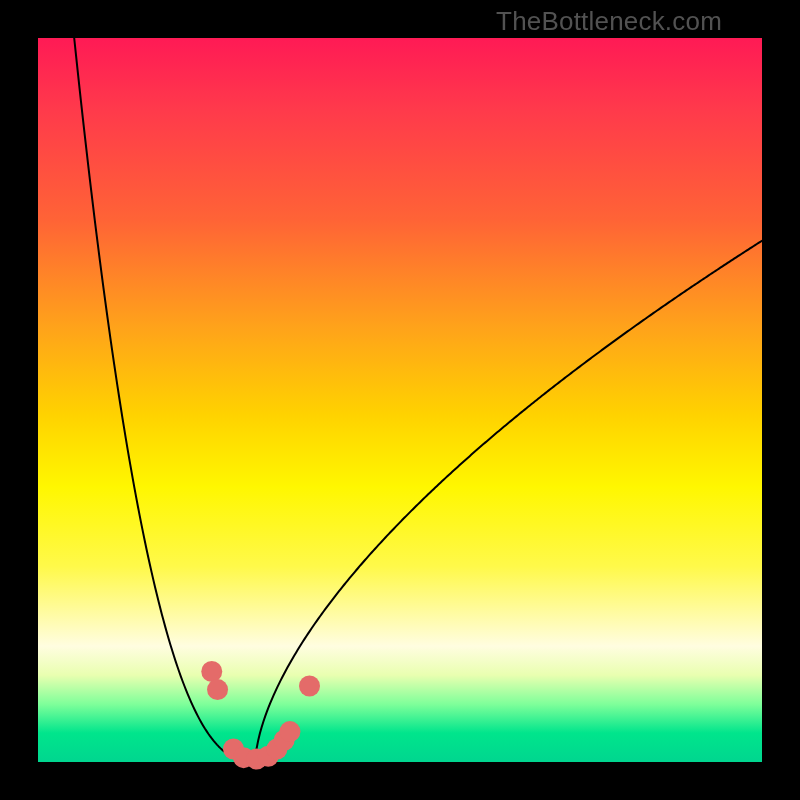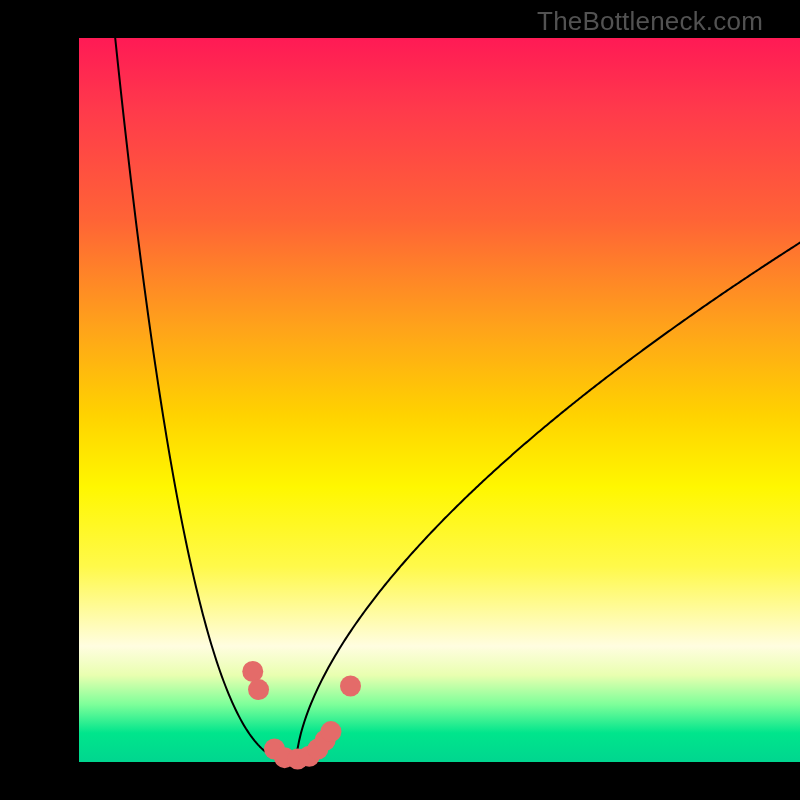--- a/index.html
+++ b/index.html
@@ -10,21 +10,20 @@
     background: #000;
     overflow: hidden;
   }
   .frame {
     position: absolute;
     top: 0;
     left: 0;
     width: 736px;
     height: 800px;
     background: #000;
-    margin-left: 41px;
   }
   .plot-area {
     position: absolute;
     top: 38px;
     left: 38px;
     width: 724px;
     height: 724px;
     background: linear-gradient(to bottom,
       #ff1a55 0%,
       #ff3a4b 10%,

